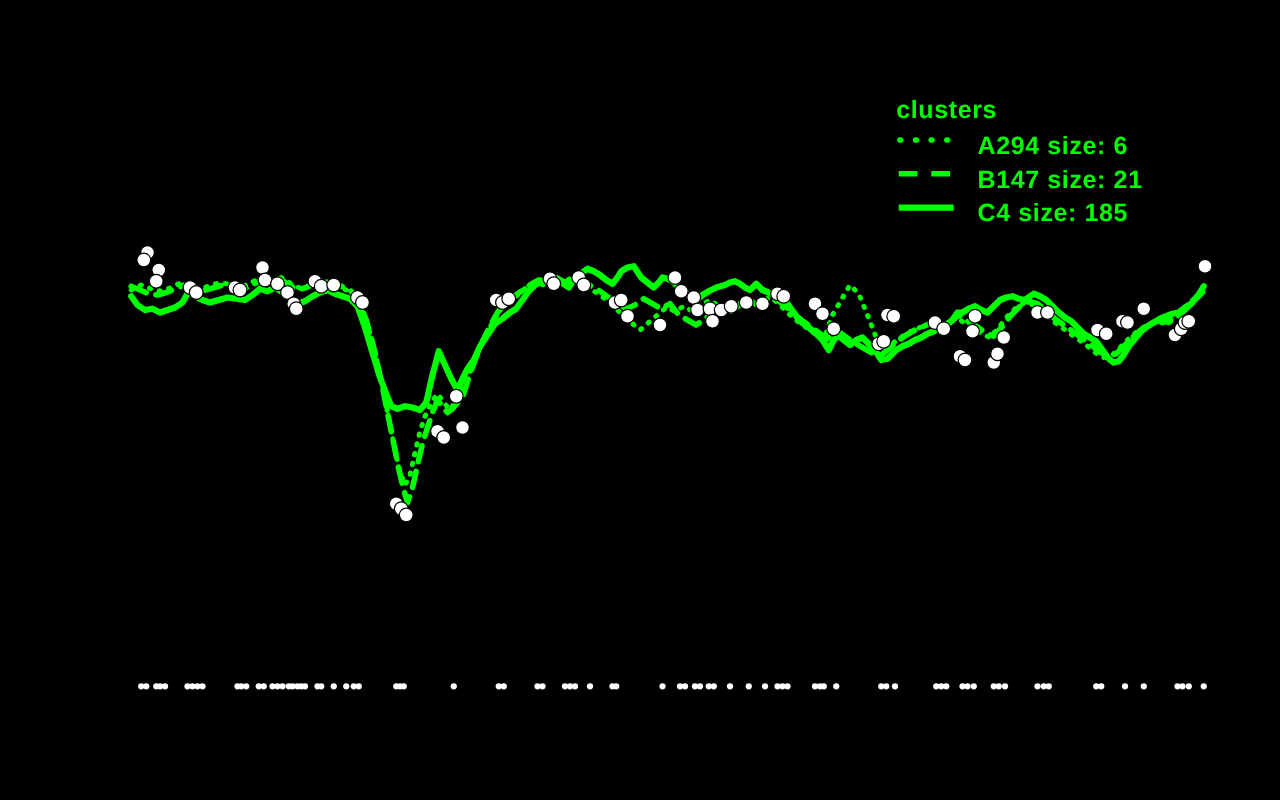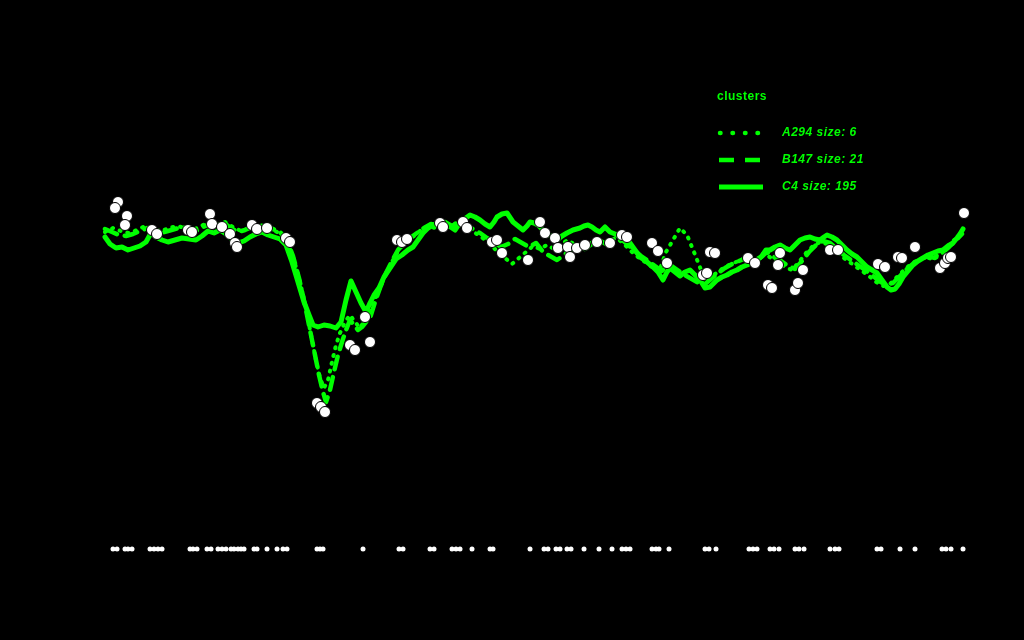--- a/index.html
+++ b/index.html
@@ -1,21 +1,21 @@
 <!DOCTYPE html>
 <html style="--accent: #00FF00;"><head>
 <meta charset="utf-8">
 <style>
   html,body{margin:0;padding:0;background:#000;}
   body{width:1024px;height:640px;overflow:hidden;}
   .stage{position:relative;width:1024px;height:640px;background:#000;font-family:"Liberation Sans",sans-serif;}
   #plot{position:absolute;left:0;top:0;}
-  .legend{position:absolute;left:717px;top:90px;color:var(--accent,#00FF00);font-weight:bold;font-size:12px;line-height:1;}
+  .legend{position:absolute;left:717px;top:78px;color:var(--accent,#00FF00);font-weight:bold;font-size:20px;line-height:1;}
   .legend-title{margin:0 0 9px 0;letter-spacing:0.5px;}
-  .legend-row{display:flex;align-items:flex-end;height:27px;font-style:italic;}
+  .legend-row{display:flex;align-items:flex-start;height:27px;}
   .swatch{width:48px;margin-right:17px;flex:none;display:block;}
   .legend-label{white-space:nowrap;letter-spacing:0.5px;}
 </style>
 </head>
 <body style="background: rgb(0, 0, 0);">
 
 <div class="stage">
   <svg id="plot" width="1024" height="640" viewBox="0 0 1024 640">
       <path d="M105,232 L113,228 L121,231 L129,233 L137,230 L145,226 L153,229 L161,231 L169,228 L177,226 L185,228 L193,230 L201,226 L209,222 L217,225 L225,222 L233,227 L241,231 L249,228 L257,225 L265,227 L273,230 L281,234 L288,244 L294,260 L300,282 L306,308 L311,335 L316,360 L320,378 L324,388 L328,380 L332,362 L336,345 L340,333 L345,322 L350,315 L355,322 L360,328 L365,320 L370,312 L376,297 L382,283 L388,270 L394,258 L400,248 L407,241 L414,236 L421,230 L428,226 L435,228 L442,224 L449,227 L456,223 L463,226 L470,230 L477,234 L484,239 L491,245 L498,252 L505,258 L512,264 L519,258 L526,252 L533,246 L540,249 L547,245 L554,249 L561,244 L568,240 L575,245 L582,249 L589,244 L596,240 L603,244 L610,240 L617,238 L624,244 L631,251 L638,257 L645,262 L652,267 L659,272 L666,252 L673,240 L680,228 L687,235 L694,252 L701,270 L708,280 L715,274 L722,269 L729,265 L736,262 L743,259 L750,263 L757,259 L764,253 L771,258 L778,262 L785,267 L792,270 L799,262 L806,253 L813,246 L820,242 L827,244 L834,250 L841,256 L848,261 L855,266 L862,271 L869,276 L876,282 L883,286 L890,284 L897,277 L904,270 L911,264 L918,260 L925,257 L932,259 L939,254 L946,248 L953,241 L960,235" fill="none" stroke="#00FF00" stroke-width="4" stroke-dasharray="1 7" stroke-linecap="round" stroke-linejoin="round"></path>
       <path d="M105,229 L112,232 L119,235 L126,236 L133,234 L140,231 L147,228 L154,231 L161,233 L168,231 L175,229 L182,227 L189,229 L196,231 L203,227 L210,224 L217,226 L224,223 L231,228 L238,232 L245,230 L252,227 L259,225 L266,227 L273,229 L280,232 L287,240 L293,256 L299,278 L305,305 L310,330 L315,355 L319,375 L323,392 L326,402 L330,390 L334,372 L338,355 L342,342 L346,330 L350,320 L354,325 L358,330 L362,327 L366,322 L370,318 L375,302 L380,288 L386,273 L392,261 L398,250 L404,243 L410,238 L417,233 L424,228 L431,224 L438,226 L445,222 L452,226 L459,222 L466,225 L473,229 L480,233 L487,238 L494,242 L501,247 L508,244 L515,239 L522,243 L529,247 L536,243 L543,252 L550,256 L557,260 L564,255 L571,250 L578,245 L585,249 L592,244 L599,240 L606,244 L613,240 L620,238 L627,244 L634,250 L641,256 L648,261 L655,266 L662,271 L669,264 L676,269 L683,274 L690,278 L697,282 L704,285 L711,279 L718,273 L725,268 L732,264 L739,261 L746,258 L753,262 L760,258 L767,252 L774,257 L781,261 L788,266 L795,269 L802,261 L809,252 L816,245 L823,241 L830,243 L837,249 L844,255 L851,260 L858,265 L865,270 L872,275 L879,281 L886,285 L893,283 L900,276 L907,269 L914,263 L921,259 L928,256 L935,258 L942,253 L949,247 L956,240 L962,234" fill="none" stroke="#00FF00" stroke-width="4.5" stroke-dasharray="13 8" stroke-linecap="round" stroke-linejoin="round"></path>
@@ -195,16 +195,16 @@
       <svg class="swatch" width="48" height="10">
         <line x1="2" y1="5" x2="46" y2="5" stroke="#00FF00" stroke-width="4.5" stroke-dasharray="15 11" class="accent-stroke"></line>
       </svg>
       <span class="legend-label">B147 size: 21</span>
     </div>
 
     <div class="legend-row">
       <svg class="swatch" width="48" height="10">
         <line x1="2" y1="5" x2="46" y2="5" stroke="#00FF00" stroke-width="5" class="accent-stroke"></line>
       </svg>
-      <span class="legend-label">C4 size: 195</span>
+      <span class="legend-label">C4 size: 185</span>
     </div>
   </div>
 </div>
 
 </body></html>

